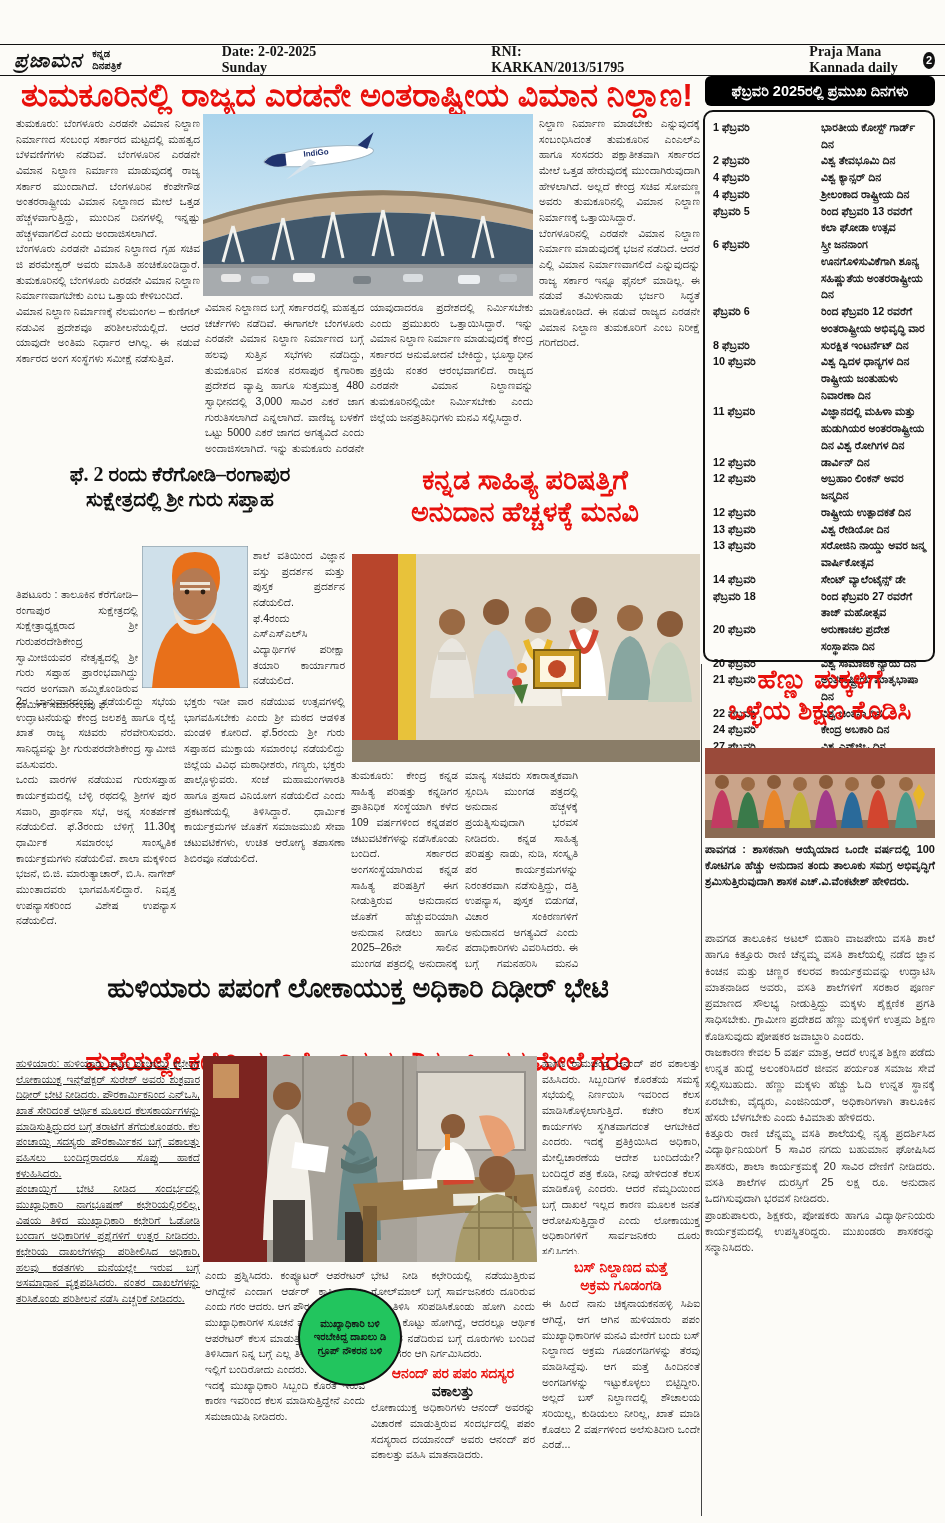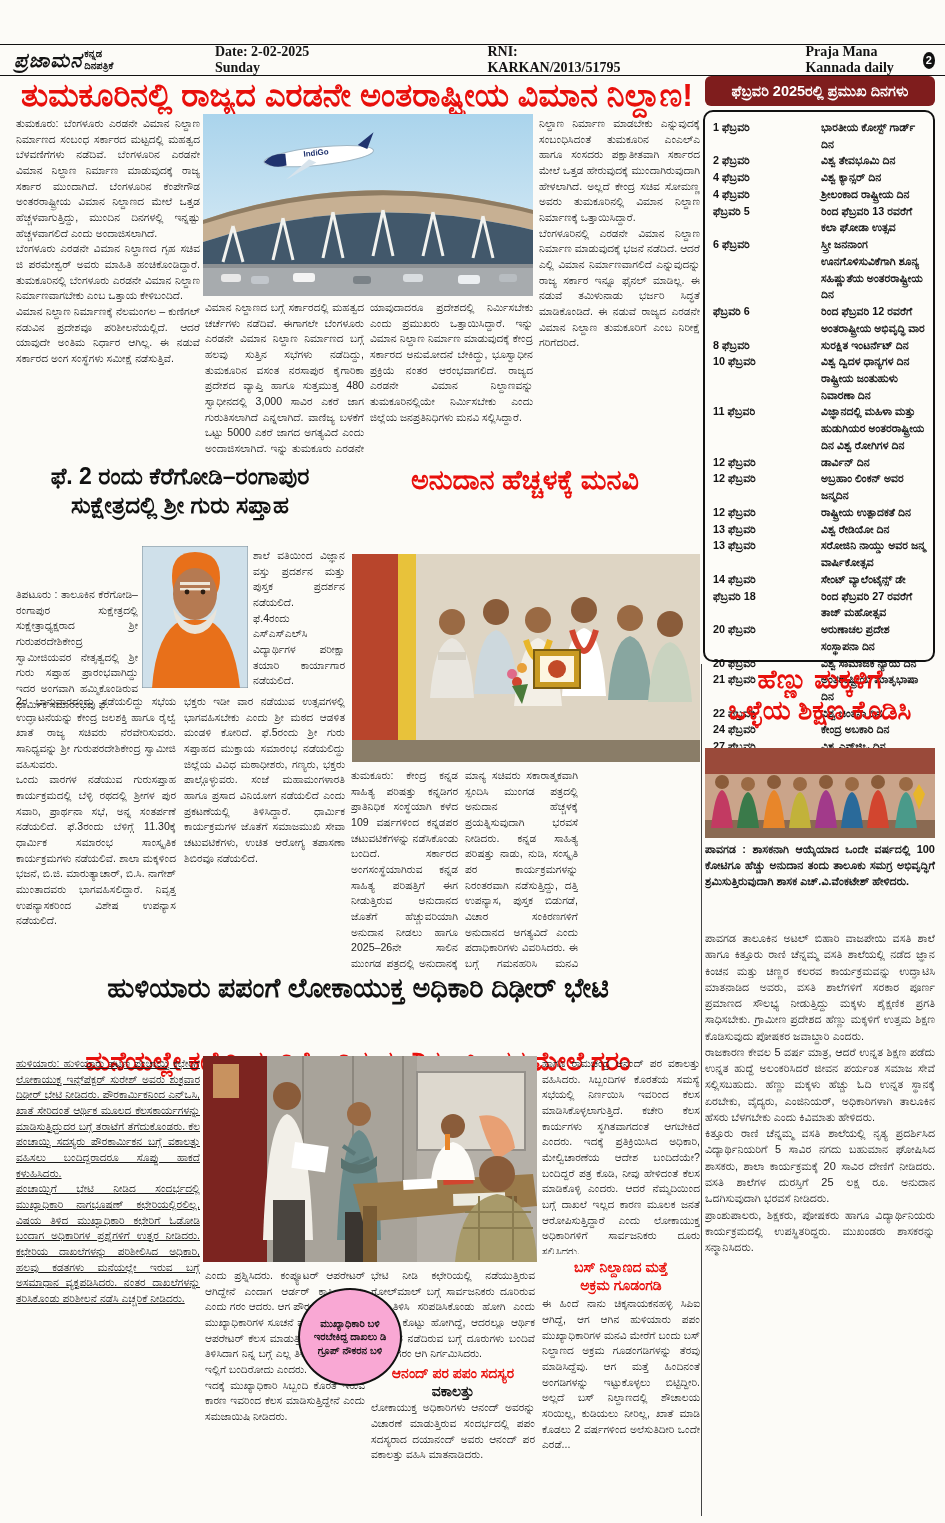--- a/index.html
+++ b/index.html
@@ -4,41 +4,41 @@
 <style>
   html,body{margin:0;padding:0;background:#e8e6e0;}
   #page{position:relative;width:945px;height:1523px;background:#fcfbf7;margin:0 auto;
         font-family:"Liberation Sans","DejaVu Sans",sans-serif;color:#141414;overflow:hidden;}
   .abs{position:absolute;}
   
   #hdr{left:0;top:44px;width:945px;height:30px;border-top:1.5px solid #111;border-bottom:1.5px solid #111;
        display:flex;align-items:center;}
   .logo-main{font-family:"Liberation Serif","DejaVu Serif",serif;font-weight:bold;font-style:italic;
        font-size:20px;margin-left:14px;letter-spacing:1px;}
-  .logo-sub{font-size:10px;font-weight:bold;margin-left:2px;}
+  .logo-sub{font-size:10px;font-weight:bold;margin-left:10px;}
   .hdr-item{font-family:"Liberation Serif","DejaVu Serif",serif;font-weight:bold;font-size:14px;}
   .pgdot{width:17px;height:17px;border-radius:50%;background:#111;color:#fff;font-size:11px;font-weight:bold;
        display:flex;align-items:center;justify-content:center;}
   
   .h-red{color:#e8100c;font-weight:bold;text-align:center;line-height:1.2;}
   .h-black{color:#111;font-weight:bold;text-align:center;line-height:1.25;}
   
   .col{font-size:10.6px;line-height:1.48;text-align:justify;white-space:pre-line;overflow:hidden;color:#1c1c1c;}
   .cap{font-size:11px;font-weight:bold;line-height:1.45;text-align:justify;}
   
-  #feb-title{background:#7f1d1d;color:#fff;border-radius:6px;display:flex;align-items:center;justify-content:center;
+  #feb-title{background:#000000;color:#fff;border-radius:6px;display:flex;align-items:center;justify-content:center;
        font-weight:bold;font-size:14.5px;}
   #feb-box{border:2px solid #111;border-radius:10px;padding:7px 6px 4px 8px;box-sizing:border-box;background:#fdfcf8;}
   .feb-row{display:flex;font-size:10.8px;font-weight:600;line-height:1.55;gap:32px;}
   .feb-date{width:72px;flex:0 0 72px;}
   .feb-event{flex:1;padding-left:4px;}
   
   .photo{display:block;}
   
-  #oval{width:104px;height:98px;border-radius:50%;background:#f9a8d4;border:2px solid #111;
+  #oval{width:104px;height:98px;border-radius:50%;background:#22c55e;border:2px solid #111;
         display:flex;align-items:center;justify-content:center;text-align:center;
         font-size:10px;font-weight:bold;line-height:1.35;padding:6px;box-sizing:border-box;z-index:5;}
   .subhead-red{color:#e8100c;font-weight:bold;text-align:center;font-size:14px;line-height:1.3;}
   .subhead-blk{color:#111;font-weight:bold;text-align:center;font-size:14px;line-height:1.3;}
   .vrule{position:absolute;width:1px;background:#444;}
 </style>
 </head>
 <body>
 
 <div id="page">
@@ -206,21 +206,21 @@
         <span class="feb-date">28 ಫೆಬ್ರವರಿ</span>
         <span class="feb-event">ರಾಷ್ಟ್ರೀಯ ವಿಜ್ಞಾನ ದಿನ</span>
       </div>
         <div class="feb-row">
         <span class="feb-date">28 ಫೆಬ್ರವರಿ</span>
         <span class="feb-event">ಅಪರೂಪದ ರೋಗ ದಿನ...</span>
       </div>
       </div>
   </div>
 
-  <div class="abs h-black" style="left:15px;top:462px;width:330px;font-size:23px;">
+  <div class="abs h-black" style="left:15px;top:462px;width:330px;font-size:20px;font-family:Liberation Serif, serif;">
     <div>ಫೆ. 2 ರಂದು ಕೆರೆಗೋಡಿ–ರಂಗಾಪುರ</div>
     <div>ಸುಕ್ಷೇತ್ರದಲ್ಲಿ ಶ್ರೀ ಗುರು ಸಪ್ತಾಹ</div>
   </div>
   <div class="abs col" style="left:16px;top:548px;width:122px;height:140px;margin-top:39px;">ತಿಪಟೂರು : ತಾಲೂಕಿನ ಕೆರೆಗೋಡಿ–ರಂಗಾಪುರ ಸುಕ್ಷೇತ್ರದಲ್ಲಿ ಸುಕ್ಷೇತ್ರಾಧ್ಯಕ್ಷರಾದ ಶ್ರೀ ಗುರುಪರದೇಶಿಕೇಂದ್ರ ಸ್ವಾಮೀಜಿಯವರ ನೇತೃತ್ವದಲ್ಲಿ ಶ್ರೀ ಗುರು ಸಪ್ತಾಹ ಪ್ರಾರಂಭವಾಗಿದ್ದು ಇದರ ಅಂಗವಾಗಿ ಹಮ್ಮಿಕೊಂಡಿರುವ ಧಾರ್ಮಿಕ ಸಮಾರಂಭವು ಫೆ.</div>
 
   <svg class="abs photo" style="left:142px;top:546px;" width="106" height="142" viewBox="0 0 106 142">
     <rect width="106" height="142" fill="#cfe0ea"></rect>
     <rect width="106" height="142" fill="none" stroke="#7a8a94" stroke-width="1"></rect>
     <path d="M10,142 Q14,86 40,74 L66,74 Q92,86 98,142 Z" fill="#e8701a"></path>
     <path d="M30,30 Q30,6 53,6 Q78,6 78,32 Q78,44 72,52 L34,52 Q30,42 30,30Z" fill="#e8701a"></path>
@@ -232,20 +232,21 @@
     <circle cx="61" cy="46" r="2.4" fill="#2a1c12"></circle>
   </svg>
 
   <div class="abs col" style="left:253px;top:548px;width:92px;height:140px;">ಶಾಲೆ ವತಿಯಿಂದ ವಿಜ್ಞಾನ ವಸ್ತು ಪ್ರದರ್ಶನ ಮತ್ತು ಪುಸ್ತಕ ಪ್ರದರ್ಶನ ನಡೆಯಲಿದೆ.
 ಫೆ.4ರಂದು ಎಸ್‌ಎಸ್‌ಎಲ್‌ಸಿ ವಿದ್ಯಾರ್ಥಿಗಳ ಪರೀಕ್ಷಾ ತಯಾರಿ ಕಾರ್ಯಾಗಾರ ನಡೆಯಲಿದೆ.</div>
   <div class="abs col" style="left:16px;top:694px;width:160px;height:280px;">2ರ ಭಾನುವಾರದಂದು ನಡೆಯಲಿದ್ದು ಸಭೆಯ ಉದ್ಘಾಟನೆಯನ್ನು ಕೇಂದ್ರ ಜಲಶಕ್ತಿ ಹಾಗೂ ರೈಲ್ವೆ ಖಾತೆ ರಾಜ್ಯ ಸಚಿವರು ನೆರವೇರಿಸುವರು. ಸಾನಿಧ್ಯವನ್ನು ಶ್ರೀ ಗುರುಪರದೇಶಿಕೇಂದ್ರ ಸ್ವಾಮೀಜಿ ವಹಿಸುವರು.
 ಒಂದು ವಾರಗಳ ನಡೆಯುವ ಗುರುಸಪ್ತಾಹ ಕಾರ್ಯಕ್ರಮದಲ್ಲಿ ಬೆಳ್ಳಿ ರಥದಲ್ಲಿ ಶ್ರೀಗಳ ಪುರ ಸವಾರಿ, ಪ್ರಾರ್ಥನಾ ಸಭೆ, ಅನ್ನ ಸಂತರ್ಪಣೆ ನಡೆಯಲಿದೆ. ಫೆ.3ರಂದು ಬೆಳಿಗ್ಗೆ 11.30ಕ್ಕೆ ಧಾರ್ಮಿಕ ಸಮಾರಂಭ ಸಾಂಸ್ಕೃತಿಕ ಕಾರ್ಯಕ್ರಮಗಳು ನಡೆಯಲಿವೆ. ಶಾಲಾ ಮಕ್ಕಳಿಂದ ಭಜನೆ, ಬಿ.ಜಿ. ಮಾರುತ್ಯಾಚಾರ್, ಬಿ.ಸಿ. ನಾಗೇಶ್ ಮುಂತಾದವರು ಭಾಗವಹಿಸಲಿದ್ದಾರೆ. ನಿವೃತ್ತ ಉಪನ್ಯಾಸಕರಿಂದ ವಿಶೇಷ ಉಪನ್ಯಾಸ ನಡೆಯಲಿದೆ.</div>
   <div class="abs col" style="left:184px;top:694px;width:161px;height:280px;">ಭಕ್ತರು ಇಡೀ ವಾರ ನಡೆಯುವ ಉತ್ಸವಗಳಲ್ಲಿ ಭಾಗವಹಿಸಬೇಕು ಎಂದು ಶ್ರೀ ಮಠದ ಆಡಳಿತ ಮಂಡಳಿ ಕೋರಿದೆ. ಫೆ.5ರಂದು ಶ್ರೀ ಗುರು ಸಪ್ತಾಹದ ಮುಕ್ತಾಯ ಸಮಾರಂಭ ನಡೆಯಲಿದ್ದು ಜಿಲ್ಲೆಯ ವಿವಿಧ ಮಠಾಧೀಶರು, ಗಣ್ಯರು, ಭಕ್ತರು ಪಾಲ್ಗೊಳ್ಳುವರು. ಸಂಜೆ ಮಹಾಮಂಗಳಾರತಿ ಹಾಗೂ ಪ್ರಸಾದ ವಿನಿಯೋಗ ನಡೆಯಲಿದೆ ಎಂದು ಪ್ರಕಟಣೆಯಲ್ಲಿ ತಿಳಿಸಿದ್ದಾರೆ. ಧಾರ್ಮಿಕ ಕಾರ್ಯಕ್ರಮಗಳ ಜೊತೆಗೆ ಸಮಾಜಮುಖಿ ಸೇವಾ ಚಟುವಟಿಕೆಗಳು, ಉಚಿತ ಆರೋಗ್ಯ ತಪಾಸಣಾ ಶಿಬಿರವೂ ನಡೆಯಲಿದೆ.</div>
 
   <div class="abs h-red" style="left:350px;top:464px;width:350px;font-size:27px;">
+    <div>ಕನ್ನಡ ಸಾಹಿತ್ಯ ಪರಿಷತ್ತಿಗೆ</div>
     <div>ಅನುದಾನ ಹೆಚ್ಚಳಕ್ಕೆ ಮನವಿ</div>
   </div>
 
   <svg class="abs photo" style="left:352px;top:554px;" width="348" height="208" viewBox="0 0 348 208">
     <rect width="348" height="208" fill="#ded5c4"></rect>
     <rect width="46" height="208" fill="#b8452c"></rect>
     <rect x="46" width="18" height="208" fill="#e8c23a"></rect>
     <rect y="186" width="348" height="22" fill="#8a7d68"></rect>
 
     <g>

